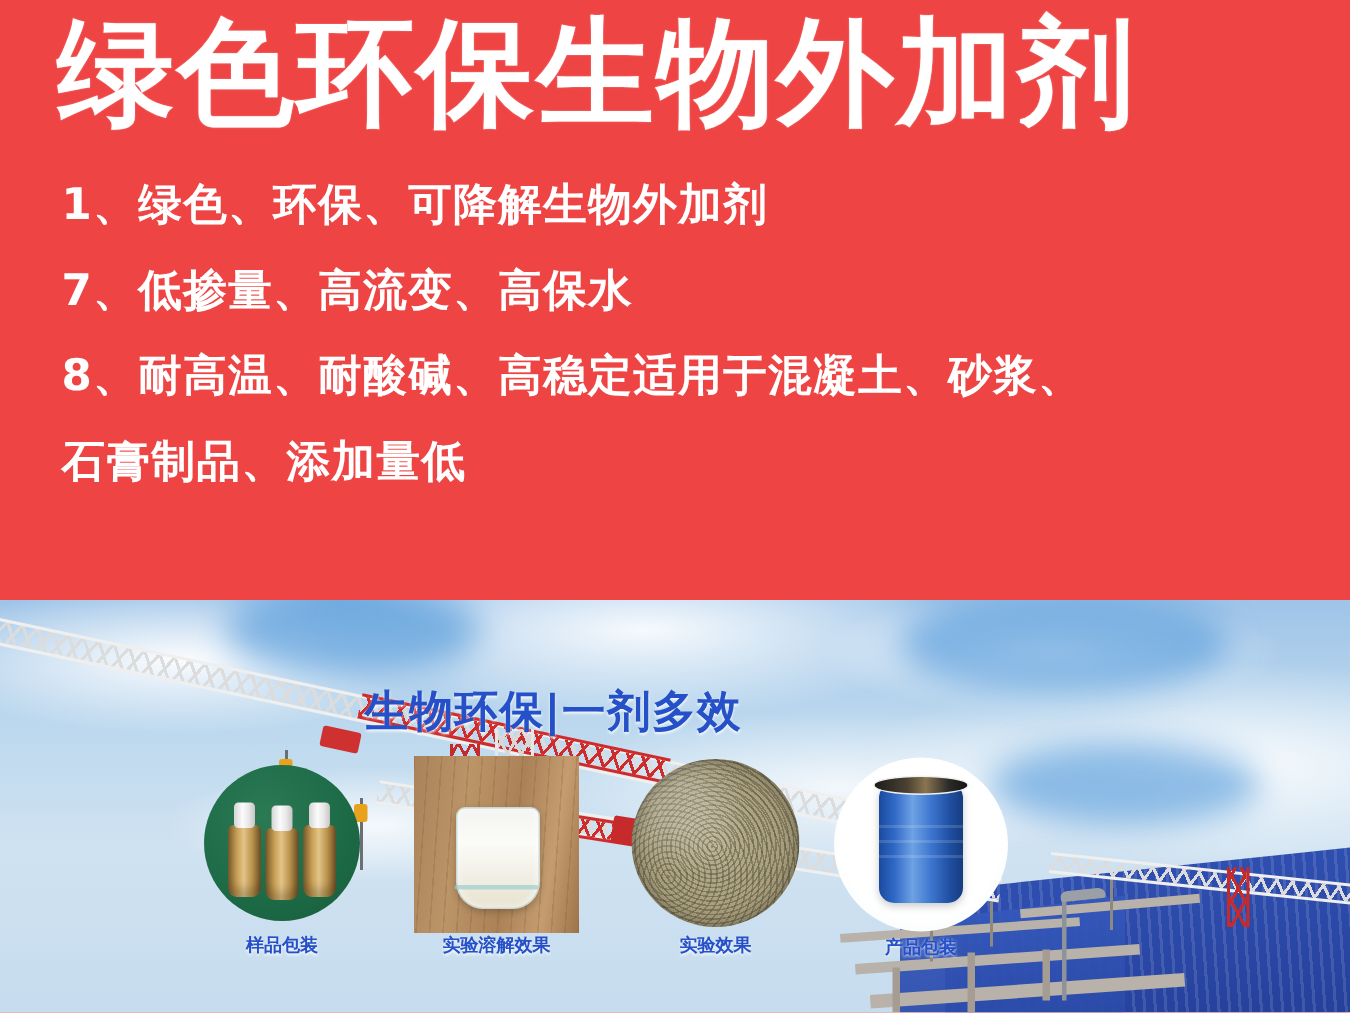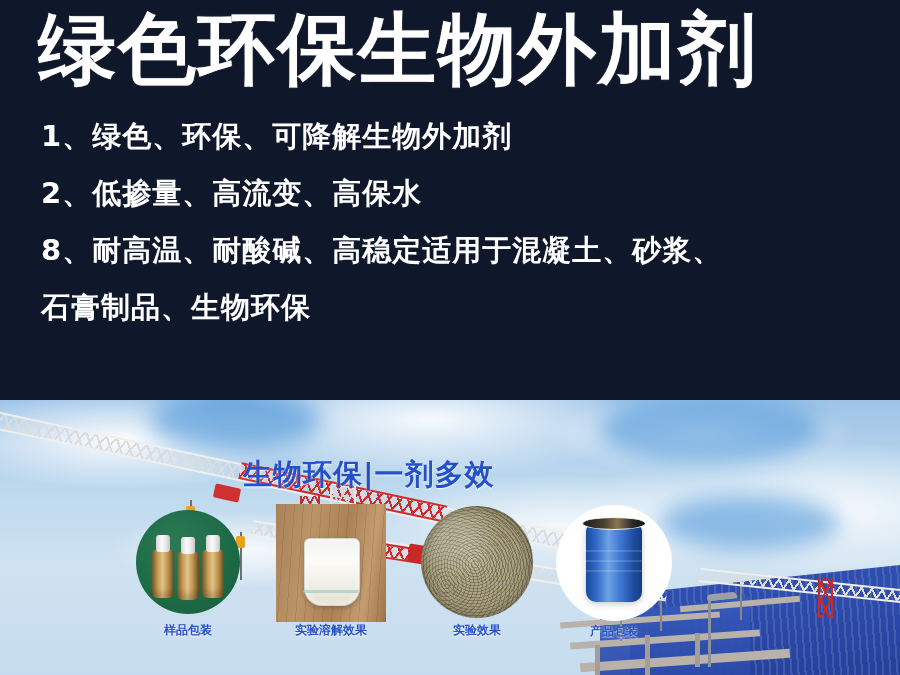--- a/index.html
+++ b/index.html
@@ -9,21 +9,21 @@
     font-family:"Liberation Sans","DejaVu Sans",sans-serif;
     background:#ffffff;
   }
   #poster{
     position:relative;width:900px;height:675px;overflow:hidden;
   }
 
   
   .blue-panel{
     position:absolute;left:0;top:0;width:900px;height:400px;
-    background:#0f172a;
+    background:#ef4444;
     overflow:hidden;
   }
   .main-title{
     position:absolute;left:38px;top:6px;
     font-size:78px;line-height:86px;
     font-weight:700;color:#ffffff;
     letter-spacing:2px;
     white-space:nowrap;
     font-family:"DejaVu Sans","Liberation Sans",sans-serif;
     text-shadow:0 0 1px rgba(255,255,255,.5);
@@ -227,23 +227,23 @@
 <body>
 
 <div id="poster">
 
   <div class="blue-panel">
 
     <div class="main-title">绿色环保生物外加剂</div>
 
     <div class="feature-list">
       <div class="feature-line">1、绿色、环保、可降解生物外加剂</div>
-      <div class="feature-line">2、低掺量、高流变、高保水</div>
+      <div class="feature-line">7、低掺量、高流变、高保水</div>
       <div class="feature-line">8、耐高温、耐酸碱、高稳定适用于混凝土、砂浆、</div>
-      <div class="feature-line wrap">石膏制品、生物环保</div>
+      <div class="feature-line wrap">石膏制品、添加量低</div>
     </div>
 
   </div>
 
   <div class="photo-panel">
 
     <div class="sky"></div>
     <div class="sky-blue-patch" style="left:150px;top:-10px;width:170px;height:60px;"></div>
     <div class="sky-blue-patch" style="left:600px;top:-6px;width:220px;height:70px;"></div>
     <div class="sky-blue-patch" style="left:660px;top:95px;width:180px;height:55px;"></div>

